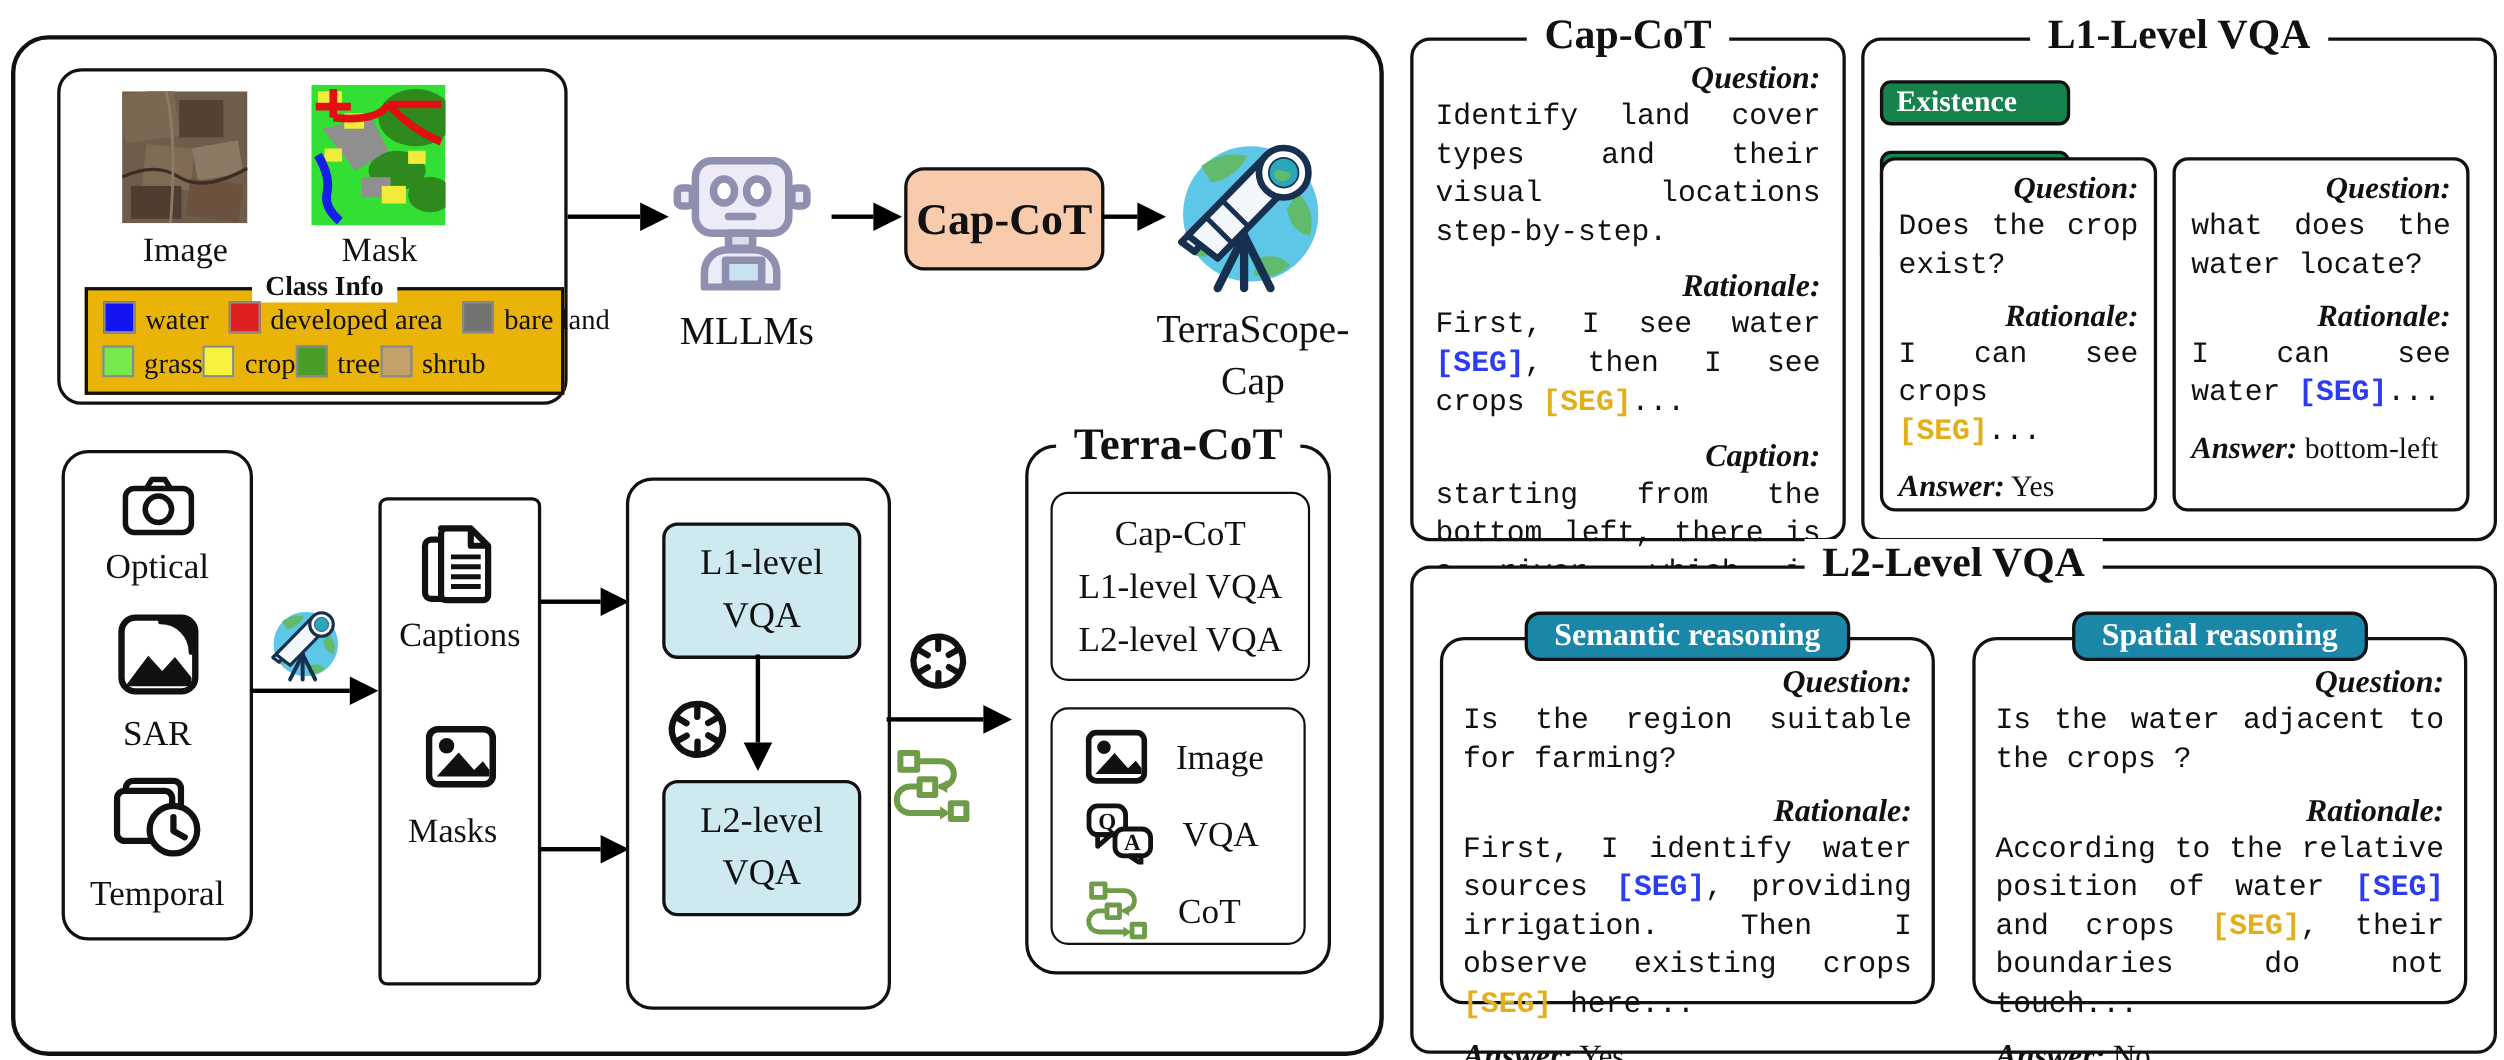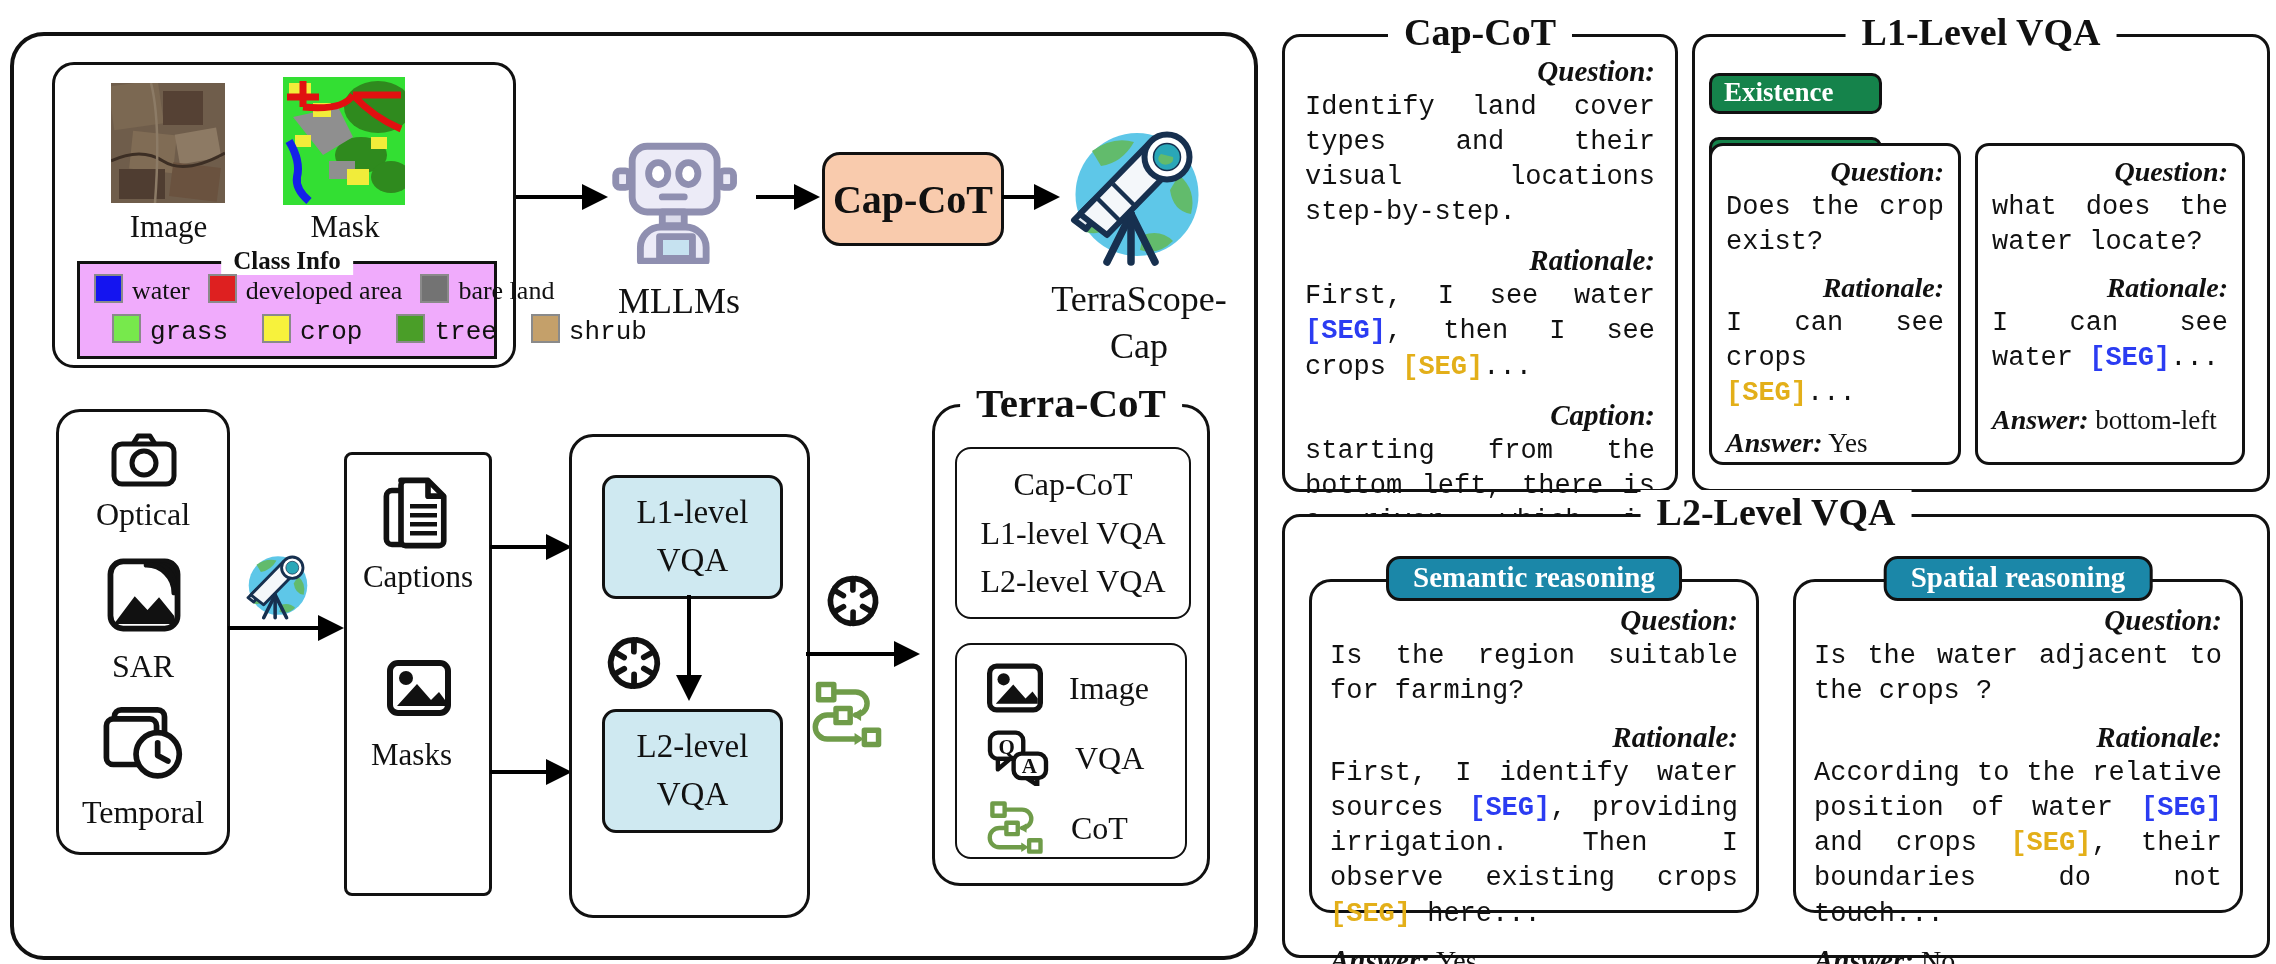--- a/index.html
+++ b/index.html
@@ -69,32 +69,32 @@
       <rect x="30" y="26" width="18" height="14" fill="#f1ec3a"></rect>
       <rect x="64" y="92" width="22" height="16" fill="#f1ec3a"></rect>
       <rect x="88" y="60" width="16" height="12" fill="#f1ec3a"></rect>
       <rect x="12" y="58" width="16" height="12" fill="#f1ec3a"></rect>
       <path d="M4 20 H36 M20 4 V30 M20 30 Q60 34 70 18 M70 18 H118 M70 18 Q90 40 118 52" stroke="#e01010" stroke-width="7" fill="none"></path>
       <path d="M6 64 Q18 84 14 100 Q12 112 26 124" stroke="#1420e8" stroke-width="8" fill="none"></path>
     </svg>
     <div class="lbl" style="left:26px;top:144px;width:175px;">Image</div>
     <div class="lbl" style="left:210px;top:144px;width:160px;">Mask</div>
 
-    <div class="abs" style="left:22px;top:196px;width:414px;height:92px;border:3px solid #111;background:#f0abfc;">
+    <div class="abs" style="left:22px;top:196px;width:414px;height:92px;border:3px solid #111;background:#eab308;padding-left:16px;">
       <div class="abs" style="top:-17px;left:50%;transform:translateX(-50%);background:#fff;padding:0 12px;
                   font-weight:bold;font-size:25px;white-space:nowrap;">Class Info</div>
       <div class="abs" style="left:14px;top:10px;display:flex;gap:18px;">
         <span class="legend-item">
           <span class="legend-swatch" style="background-color: rgb(20, 20, 240);"></span><span>water</span></span>
         <span class="legend-item">
           <span class="legend-swatch" style="background-color: rgb(222, 32, 32);"></span><span>developed area</span></span>
         <span class="legend-item">
           <span class="legend-swatch" style="background-color: rgb(115, 115, 115);"></span><span>bare land</span></span>
       </div>
-      <div class="abs" style="left:32px;top:50px;display:flex;gap:34px;font-family:Liberation Mono, monospace;">
+      <div class="abs" style="left:13px;top:50px;display:flex;">
         <span class="legend-item">
           <span class="legend-swatch" style="background-color: rgb(119, 233, 76);"></span><span>grass</span></span>
         <span class="legend-item">
           <span class="legend-swatch" style="background-color: rgb(247, 242, 60);"></span><span>crop</span></span>
         <span class="legend-item">
           <span class="legend-swatch" style="background-color: rgb(74, 158, 40);"></span><span>tree</span></span>
         <span class="legend-item">
           <span class="legend-swatch" style="background-color: rgb(196, 160, 106);"></span><span>shrub</span></span>
       </div>
     </div>
@@ -355,21 +355,21 @@
       <div style="margin-top:16px;font-size:27px;">
         <span class="qh" style="font-size:28px;">Answer:</span>
         <span>Yes</span>
       </div>
     </div>
     <div class="card" style="width:270px;height:322px;padding:10px 14px;box-sizing:border-box;">
       <div class="qh" style="font-size:28px;">Question:</div>
       <div class="para">what does the water locate?</div>
       <div class="qh" style="font-size:28px;margin-top:10px;">Rationale:</div>
       <div class="para"><span>I can see water </span><span class="seg seg-blue">[SEG]</span><span>...</span></div>
-      <div style="margin-top:28px;font-size:27px;">
+      <div style="margin-top:16px;font-size:27px;">
         <span class="qh" style="font-size:28px;">Answer:</span>
         <span>bottom-left</span>
       </div>
     </div>
   </div>
 </div>
 
 <div class="panel" style="left:1282px;top:514px;width:982px;height:438px;border-radius:18px;border-width:3.5px;">
   <div class="ptitle">L2-Level VQA</div>
   <div class="abs" style="left:24px;top:62px;display:flex;gap:34px;">

